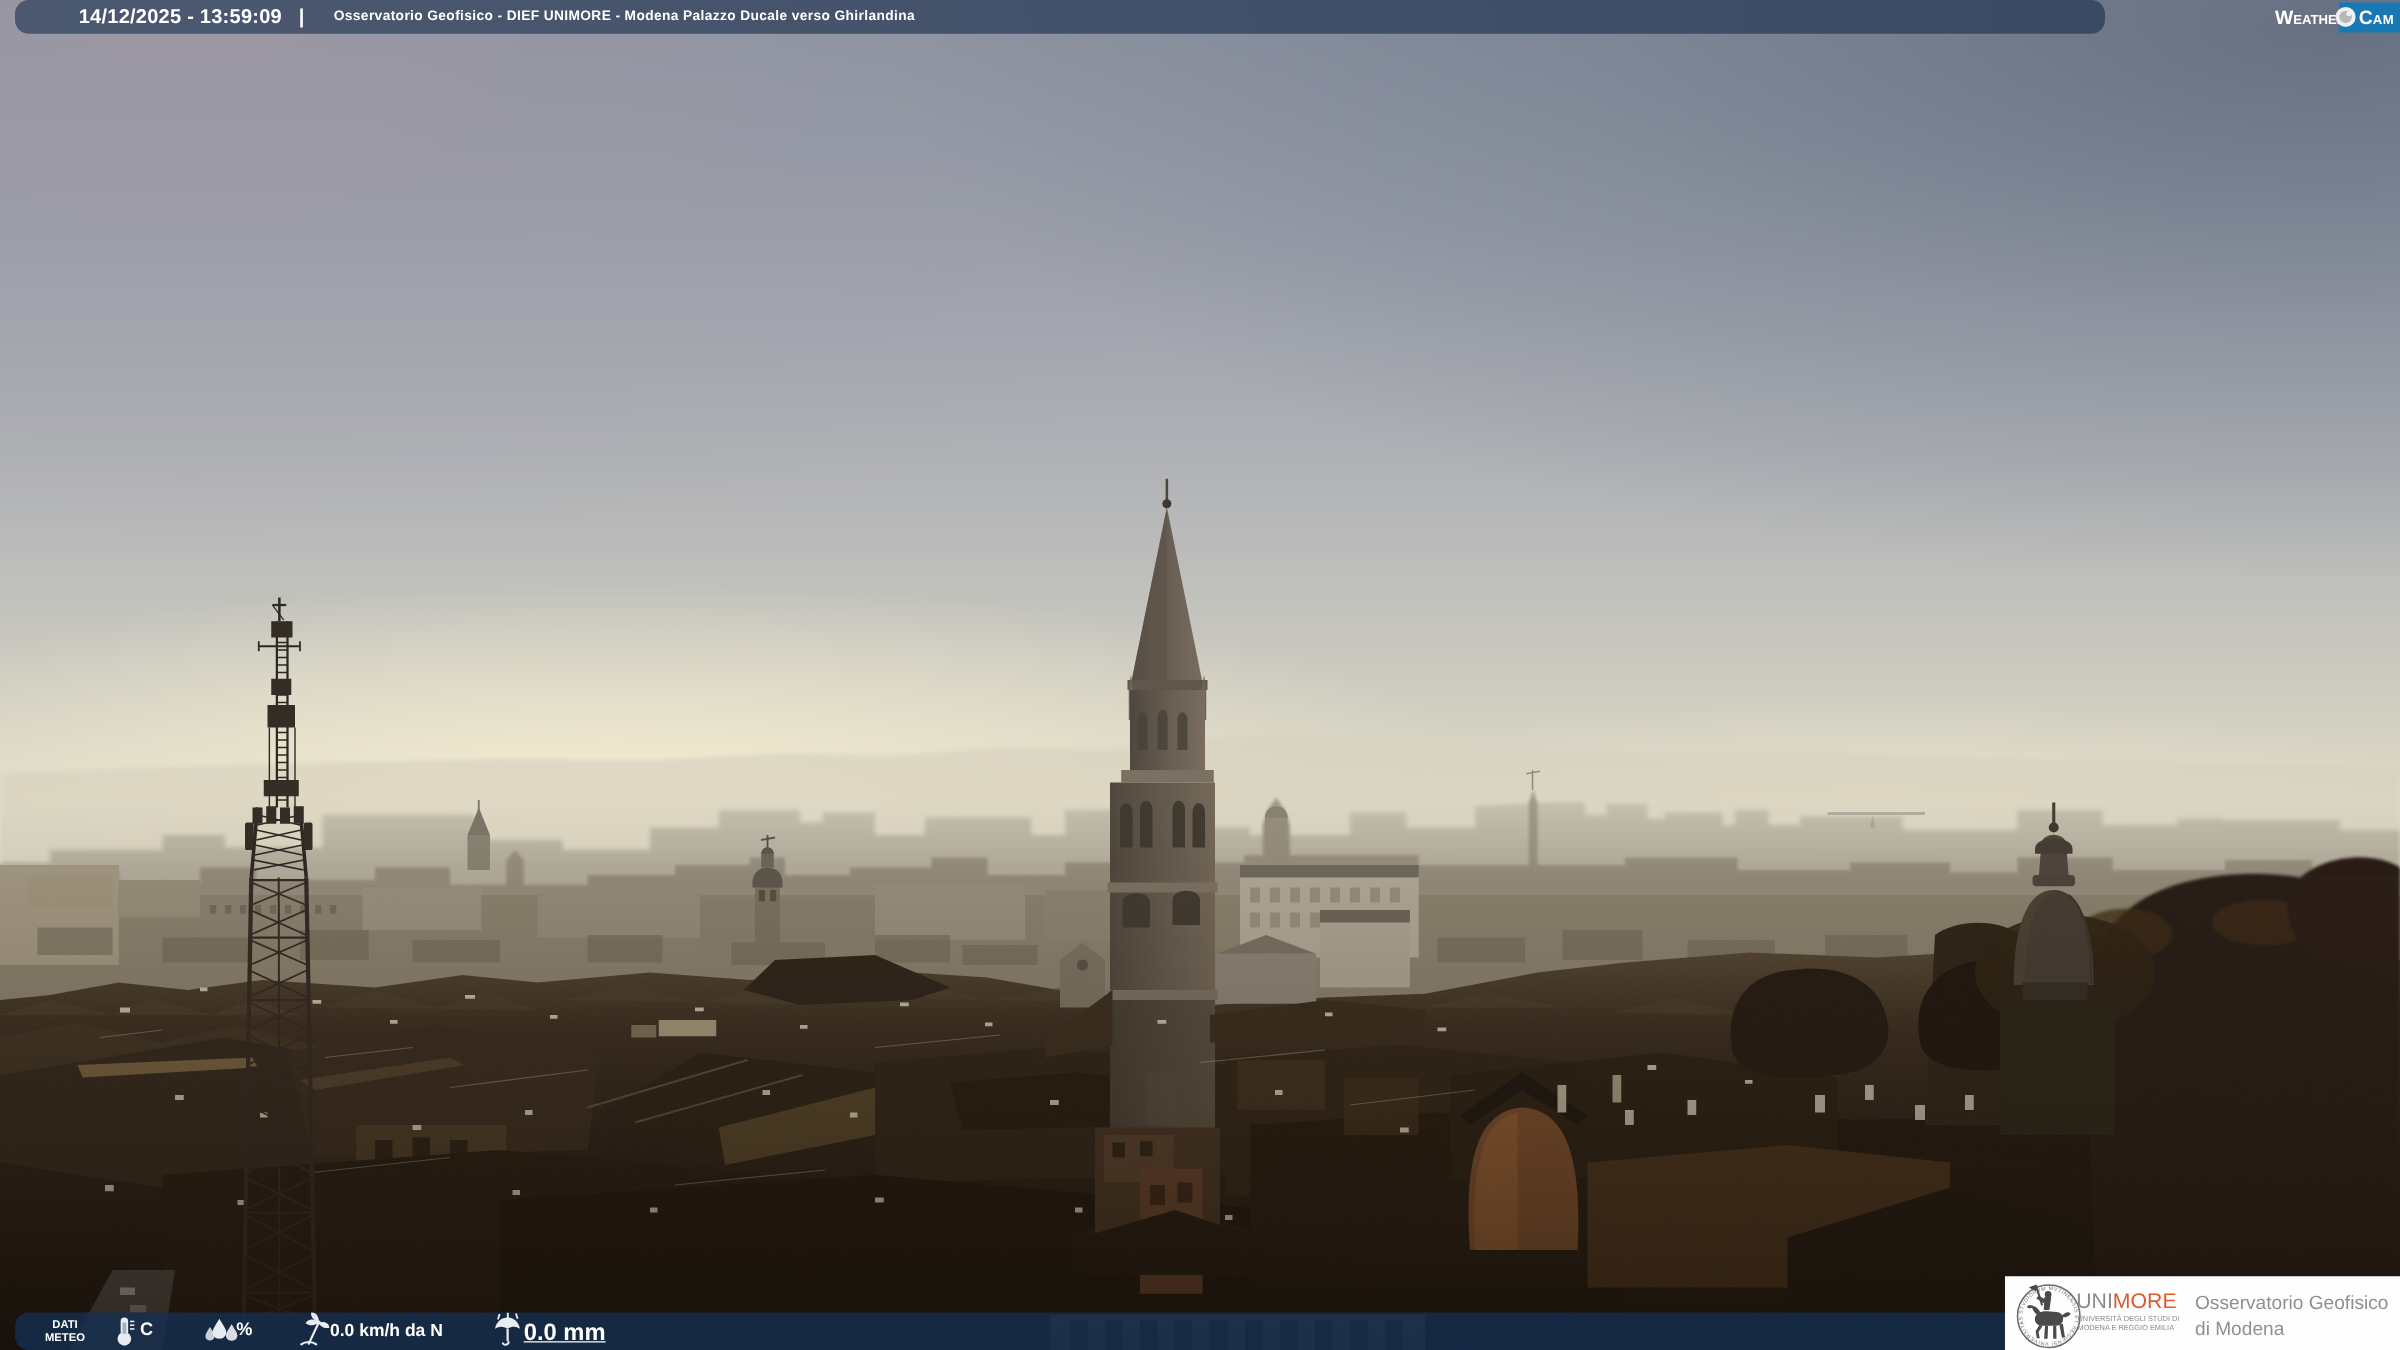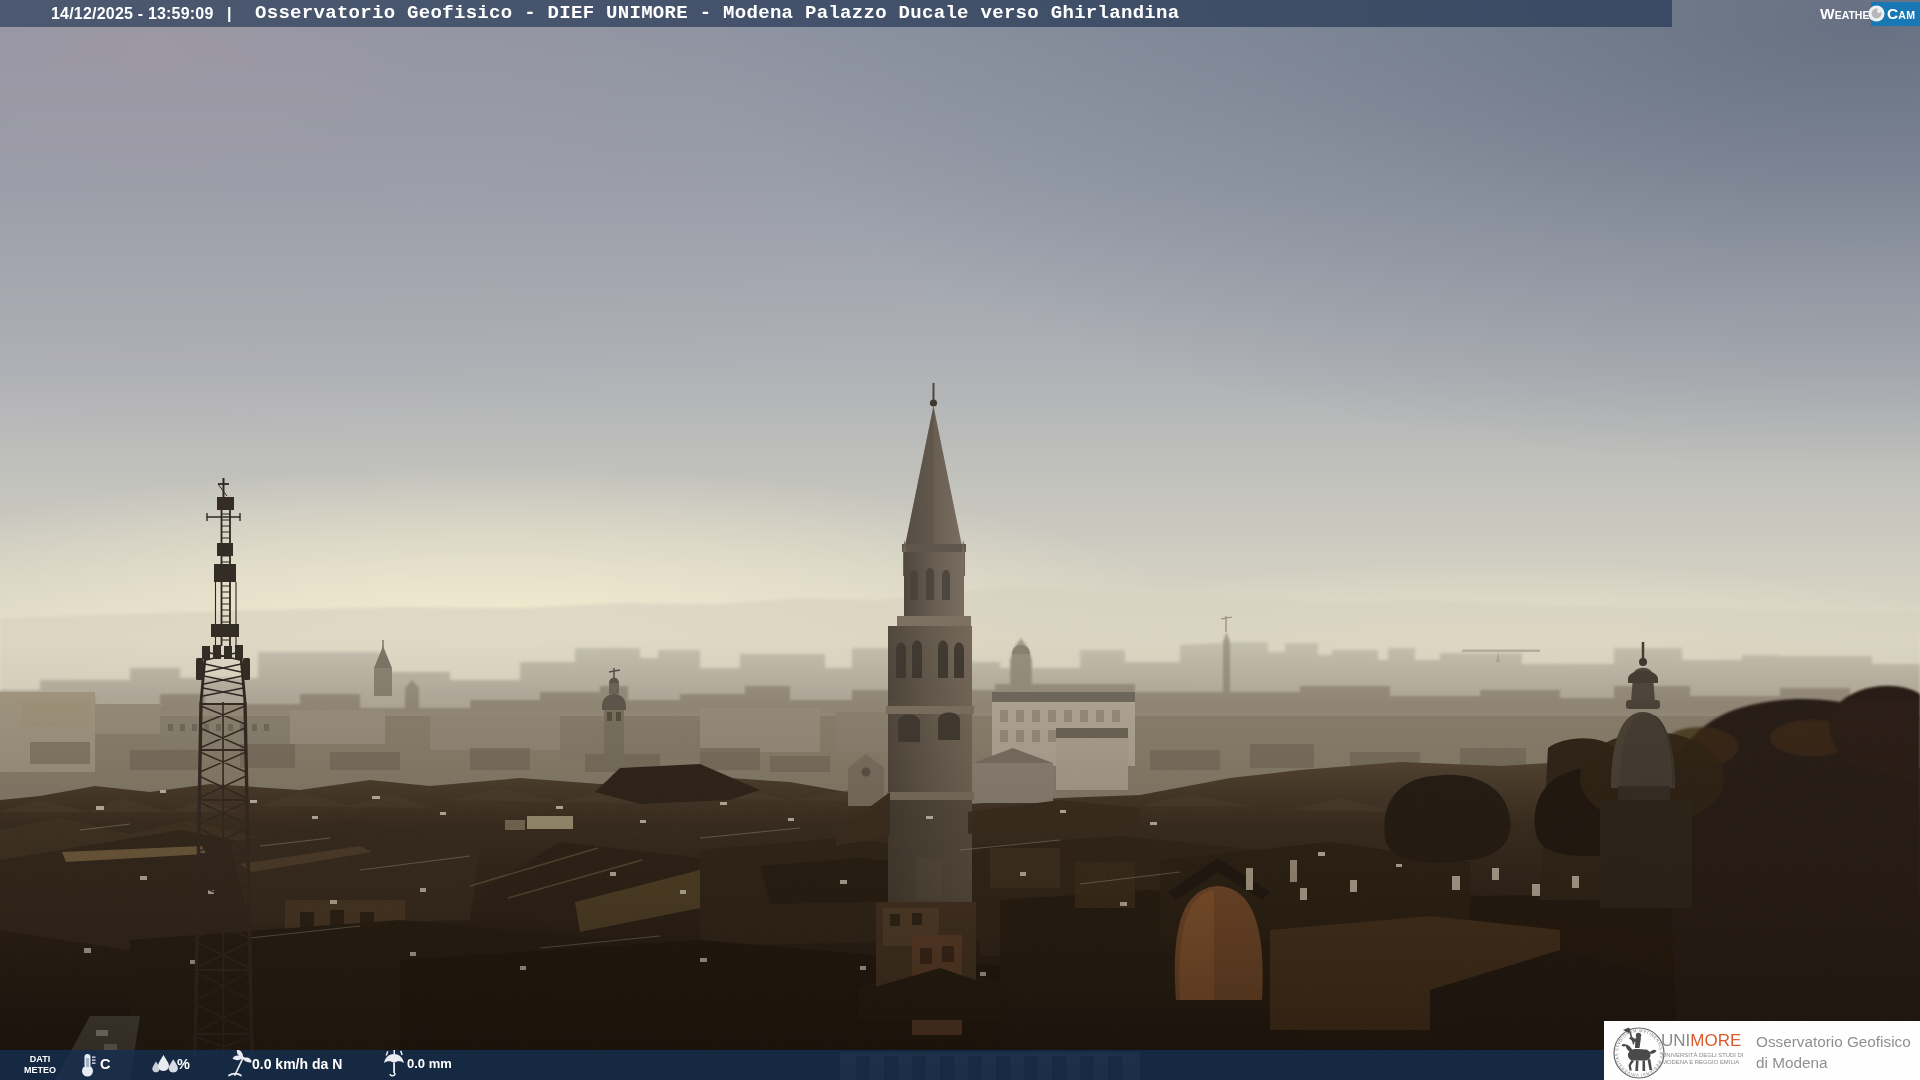--- a/index.html
+++ b/index.html
@@ -1,18 +1,18 @@
 <!DOCTYPE html>
 <html><head>
 <meta charset="utf-8">
 <style>
   html,body{margin:0;padding:0;width:1920px;height:1080px;overflow:hidden;background:#888;}
   #scene{position:relative;width:1920px;height:1080px;font-family:"Liberation Sans",sans-serif;}
   #photo{position:absolute;left:0;top:0;}
-  .bar{position:absolute;left:0;width:1672px;color:#fff;}
+  .bar{position:absolute;left:12px;width:1672px;color:#fff;border-radius:11px;}
   #topbar{top:0;height:27px;background:linear-gradient(90deg,rgba(72,86,110,0.96),rgba(56,72,98,0.96));
     font-weight:bold;font-size:16px;letter-spacing:0.2px;line-height:27px;white-space:nowrap;}
   #botbar{top:1050px;height:30px;background:rgba(21,48,83,0.78);font-weight:bold;}
   #wcam{position:absolute;right:0;top:0;height:27px;}
   #unibox{position:absolute;left:1604px;top:1021px;width:316px;height:59px;background:#fefefe;}
 </style>
 </head>
 <body>
 <div id="scene">
 <svg id="photo" width="1920" height="1080" viewBox="0 0 1920 1080" xmlns="http://www.w3.org/2000/svg">
@@ -418,21 +418,21 @@
         <rect x="1052" y="1056" width="14" height="24"></rect>
         <rect x="1080" y="1056" width="14" height="24"></rect>
         <rect x="1108" y="1056" width="14" height="24"></rect>
 </g>
 <rect x="0" y="700" width="1920" height="380" fill="#8a6a40" filter="url(#grain)" opacity="0.10"></rect>
 <rect x="0" y="640" width="1920" height="440" fill="url(#bottomshade)"></rect>
 </svg>
 <div id="topbar" class="bar">
   <span style="position:absolute;left:51px;">14/12/2025 - 13:59:09</span>
   <span style="position:absolute;left:227px;">|</span>
-  <span style="position:absolute;left:255px;font-size:19px;letter-spacing:0.3px;font-family:Liberation Mono, monospace;">Osservatorio Geofisico - DIEF UNIMORE - Modena Palazzo Ducale verso Ghirlandina</span>
+  <span style="position:absolute;left:255px;font-size:11px;letter-spacing:0.3px;">Osservatorio Geofisico - DIEF UNIMORE - Modena Palazzo Ducale verso Ghirlandina</span>
 </div>
 <div id="wcam">
   <svg width="160" height="27" viewBox="1760 0 160 27" style="position:absolute;right:0;top:0;">
     <rect x="1871" y="2" width="49" height="24" fill="#1878b4"></rect>
     <text x="1820" y="19" font-family="Liberation Sans, sans-serif" font-weight="600" fill="#fff" font-size="15.5">W<tspan font-size="10.5">EATHER</tspan></text>
     <circle cx="1876.5" cy="13.5" r="8" fill="#f0f0f0"></circle>
     <circle cx="1876.5" cy="13.5" r="5" fill="#b6b7ba"></circle>
     <circle cx="1879" cy="11" r="2" fill="#efefef"></circle>
     <text x="1887" y="19" font-family="Liberation Sans, sans-serif" font-weight="600" fill="#fff" font-size="15.5">C<tspan font-size="10.5" letter-spacing="0.4">AM</tspan></text>
   </svg>
@@ -466,21 +466,21 @@
       <rect x="393.2" y="13" width="1.8" height="10"></rect>
       <path d="M395,23 c0,3.5 -4.8,3.5 -4.8,1" stroke="#e8ecf2" stroke-width="1.6" fill="none"></path>
       <rect x="387" y="1" width="1.5" height="4.5" transform="rotate(18 387 1)"></rect>
           <rect x="393.5" y="0" width="1.5" height="4.5"></rect>
           <rect x="400" y="1" width="1.5" height="4.5" transform="rotate(-18 400 1)"></rect>
     </g>
   </svg>
   <span style="position:absolute;left:100px;top:6px;font-size:14.5px;">C</span>
   <span style="position:absolute;left:177px;top:6px;font-size:14.5px;">%</span>
   <span style="position:absolute;left:252px;top:6px;font-size:14px;">0.0 km/h da N</span>
-  <span style="position:absolute;left:407px;top:6px;font-size:13px;">0.0 mm</span>
+  <span style="position:absolute;left:407px;top:6px;font-size:19px;text-decoration:underline;">0.0 mm</span>
 </div>
 <div id="unibox">
   <svg width="316" height="59" viewBox="0 0 316 59">
     <defs>
           <path id="sealcirc" d="M35,53 a21,21 0 1,1 0.01,0 Z"></path>  
           <filter id="soft1" x="-5%" y="-5%" width="110%" height="110%">
             <feGaussianBlur stdDeviation="1.6"></feGaussianBlur>
           </filter>
   <filter id="soft2" x="-5%" y="-5%" width="110%" height="110%">
             <feGaussianBlur stdDeviation="1.1"></feGaussianBlur>

